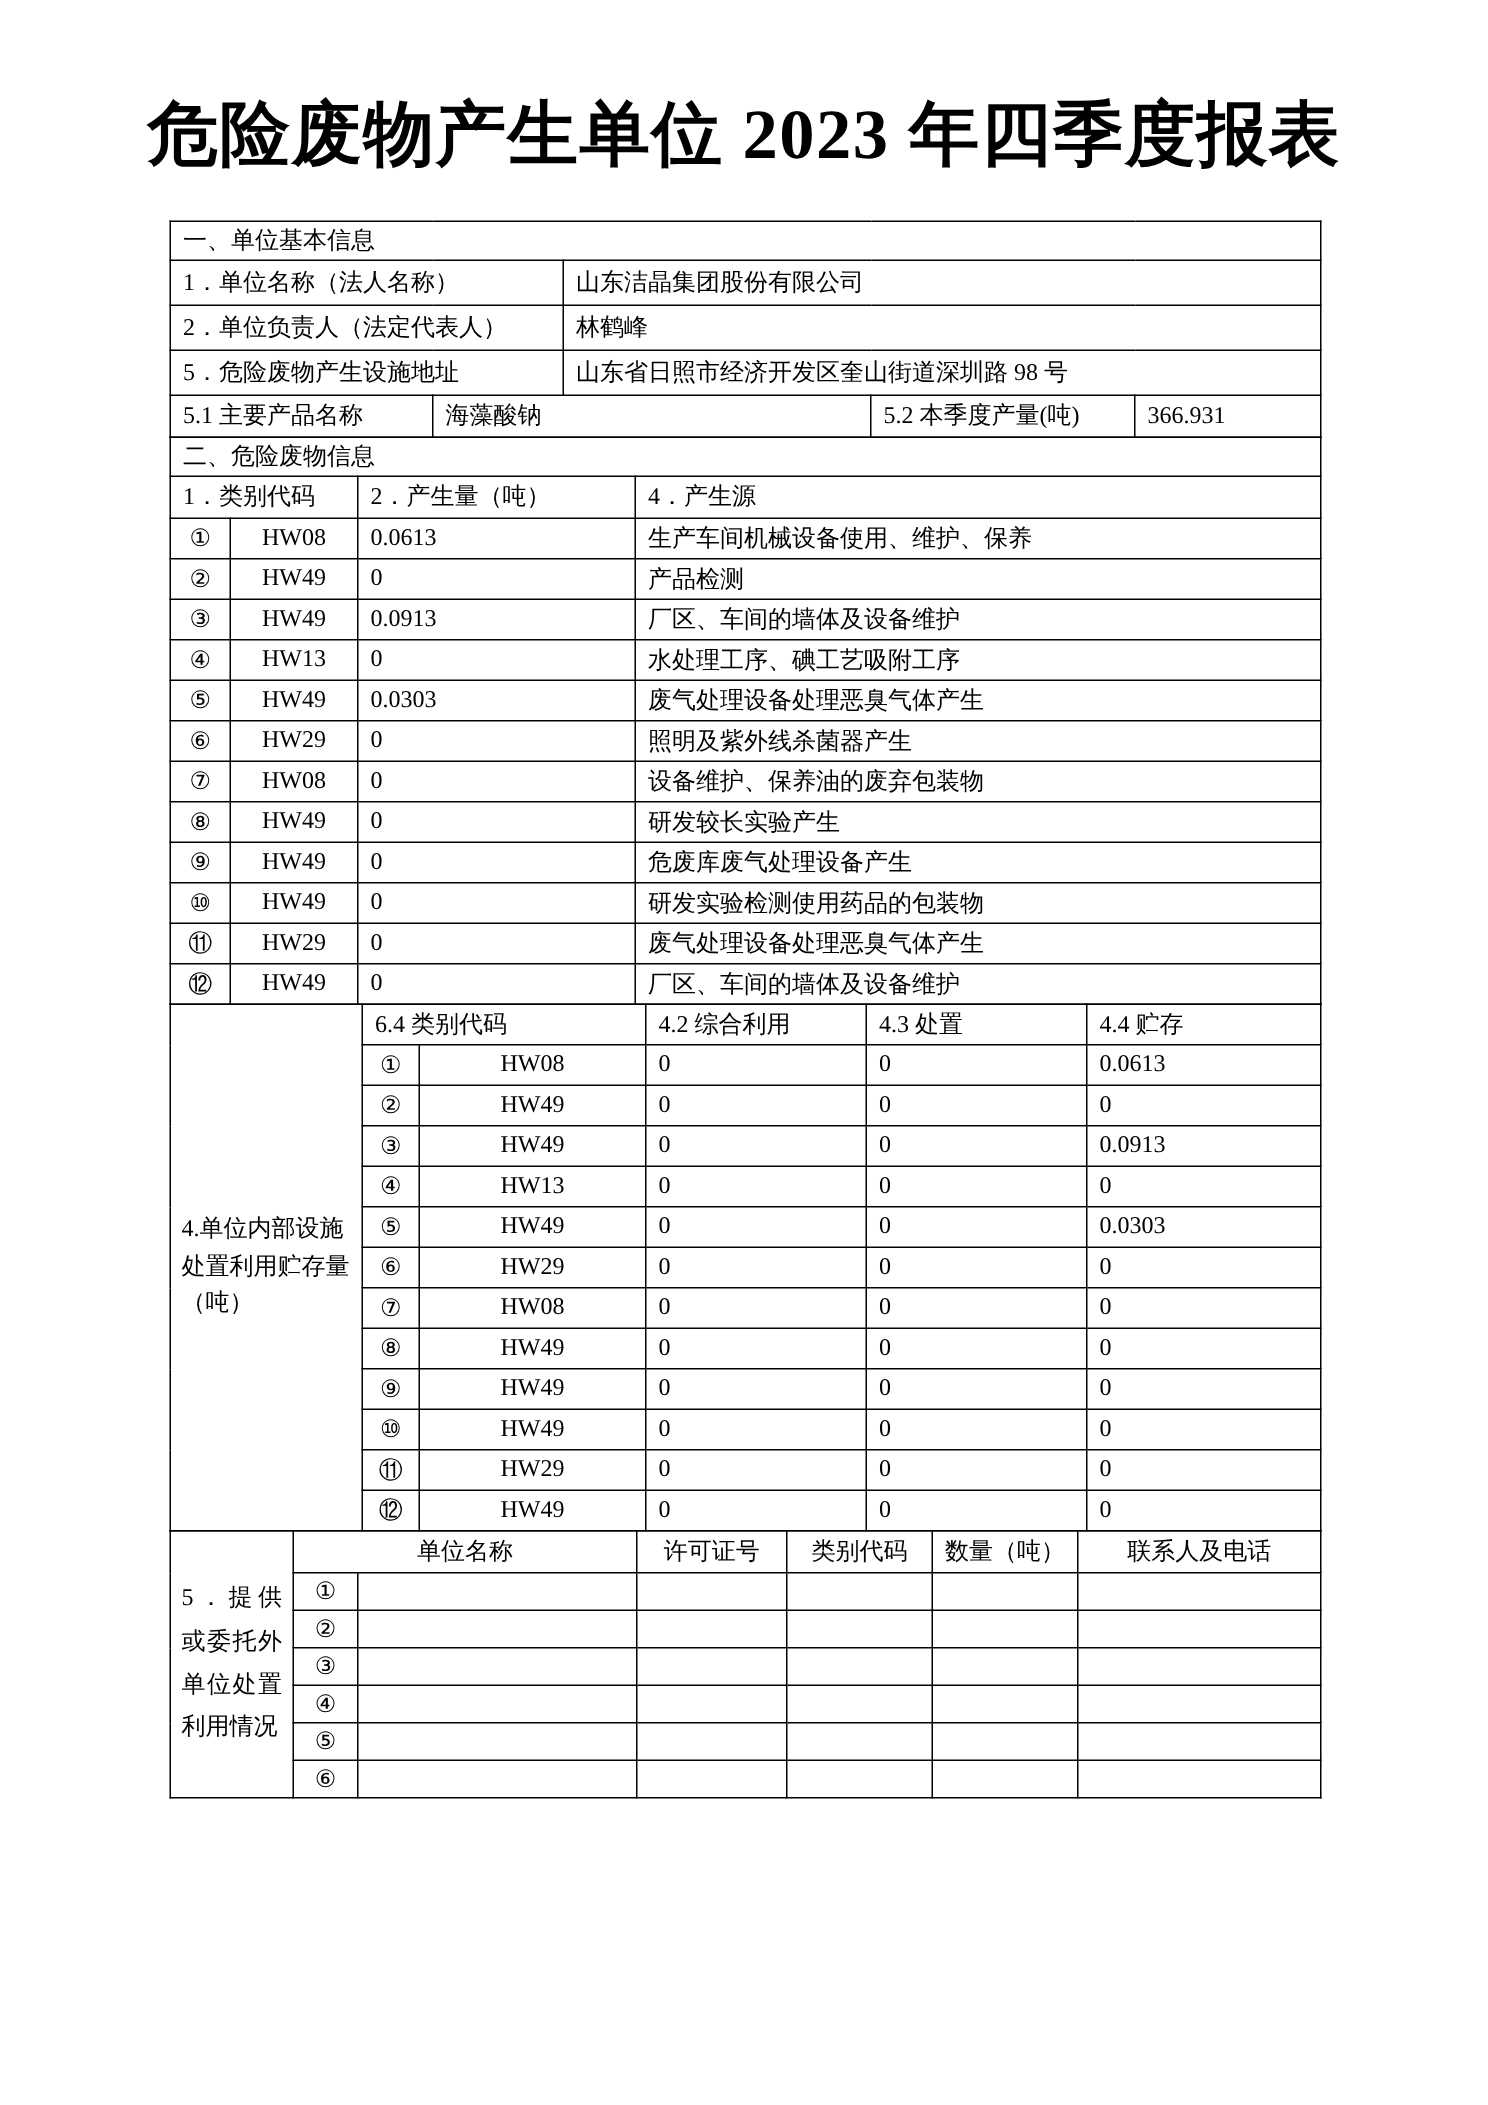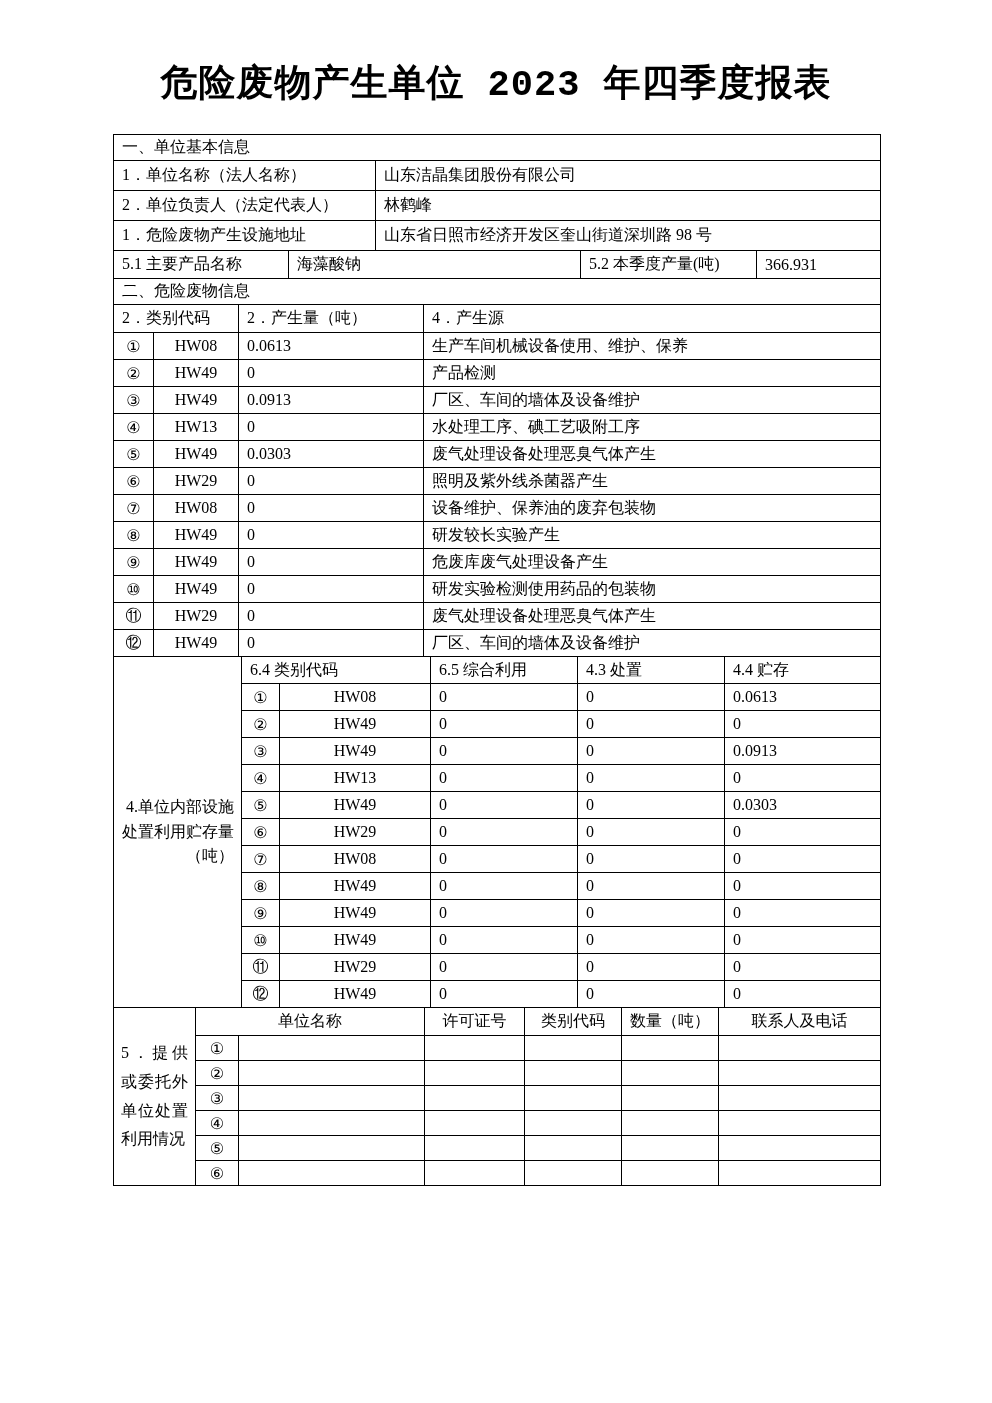--- a/index.html
+++ b/index.html
@@ -7,23 +7,23 @@
     margin: 0; padding: 0;
     width: 992px; height: 1403px;
     background: #ffffff;
     color: #000000;
     font-family: "Liberation Serif", "DejaVu Serif", serif;
     overflow: hidden;
   }
   .page-title {
     margin: 58px 0 0 0;
     text-align: center;
-    font-family: Liberation Mono, monospace;
+    font-family: Liberation Serif, serif;
     font-weight: bold;
-    font-size: 37px;
+    font-size: 47px;
     letter-spacing: 1px;
   }
   .sheet {
     margin: 26px 0 0 113px;
     width: 767px;
   }
   table {
     border-collapse: collapse;
     table-layout: fixed;
     width: 767px;
@@ -40,21 +40,20 @@
   .center { text-align: center; padding: 2px 2px; }
   .strip { height: 25px; font-family: Liberation Mono, monospace; }
   .h29 { height: 30px; }
   .h28 { height: 28px; }
   .h27 { height: 27px; }
   .h25 { height: 25px; }
   .vlabel {
     white-space: normal;
     line-height: 1.55;
     padding: 4px 7px;
-    text-align: right;
   }
   .vlabel-5 {
     white-space: normal;
     line-height: 1.8;
     padding: 4px 7px;
     text-align: justify;
   }
 </style>
 </head>
 <body>
@@ -77,21 +76,21 @@
     </tr>
     <tr class="h29">
       <td colspan="2" class="nowrap">1．单位名称（法人名称）</td>
       <td colspan="3" class="nowrap">山东洁晶集团股份有限公司</td>
     </tr>
     <tr class="h29">
       <td colspan="2" class="nowrap">2．单位负责人（法定代表人）</td>
       <td colspan="3" class="nowrap">林鹤峰</td>
     </tr>
     <tr class="h29">
-      <td colspan="2" class="nowrap">1．危险废物产生设施地址</td>
+      <td colspan="2" class="nowrap">5．危险废物产生设施地址</td>
       <td colspan="3" class="nowrap">山东省日照市经济开发区奎山街道深圳路 98 号</td>
     </tr>
     <tr class="h28">
       <td class="nowrap">5.1 主要产品名称</td>
       <td colspan="2" class="nowrap">海藻酸钠</td>
       <td class="nowrap">5.2 本季度产量(吨)</td>
       <td class="nowrap">366.931</td>
     </tr>
   </tbody>
     </table>
@@ -101,21 +100,21 @@
       <col style="width:40px">
         <col style="width:85px">
         <col style="width:185px">
         <col style="width:457px">
     </colgroup>
     <tbody>
         <tr class="strip">
       <td colspan="4" class="nowrap">二、危险废物信息</td>
     </tr>
     <tr class="h28">
-      <td colspan="2" class="nowrap">2．类别代码</td>
+      <td colspan="2" class="nowrap">1．类别代码</td>
       <td class="nowrap">2．产生量（吨）</td>
       <td class="nowrap">4．产生源</td>
     </tr>
     <tr class="h27">
       <td class="center">①</td>
       <td class="center nowrap">HW08</td>
       <td class="nowrap">0.0613</td>
       <td class="nowrap">生产车间机械设备使用、维护、保养</td>
     </tr>
     <tr class="h27">
@@ -193,21 +192,21 @@
         <col style="width:38px">
         <col style="width:151px">
         <col style="width:147px">
         <col style="width:147px">
         <col style="width:156px">
     </colgroup>
     <tbody>
         <tr class="h27">
       <td rowspan="13" class="vlabel">4.单位内部设施处置利用贮存量（吨）</td>
       <td colspan="2" class="nowrap">6.4 类别代码</td>
-      <td class="nowrap">6.5 综合利用</td>
+      <td class="nowrap">4.2 综合利用</td>
       <td class="nowrap">4.3 处置</td>
       <td class="nowrap">4.4 贮存</td>
     </tr>
     <tr class="h27">
       <td class="center">①</td>
       <td class="center nowrap">HW08</td>
       <td class="nowrap">0</td>
       <td class="nowrap">0</td>
       <td class="nowrap">0.0613</td>
     </tr>

